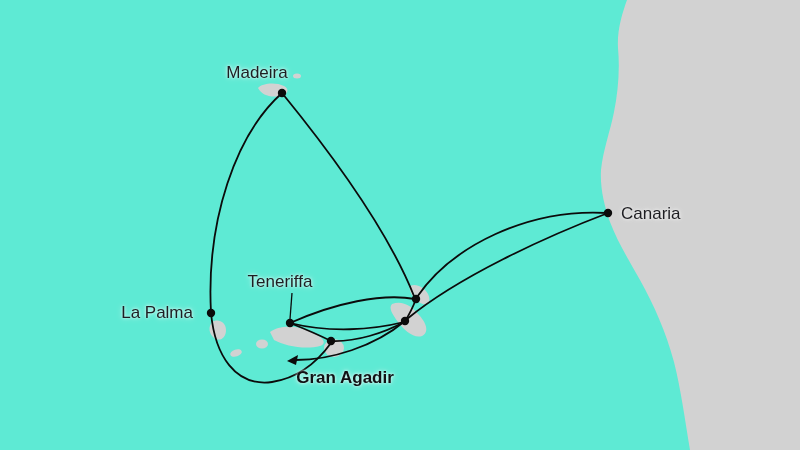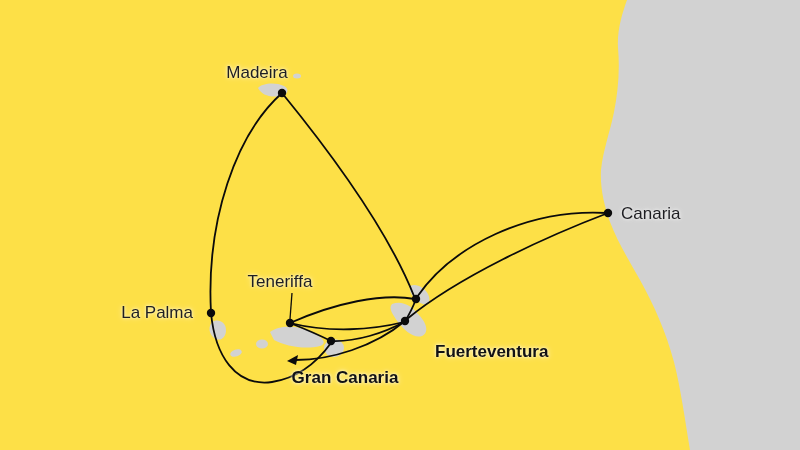--- a/index.html
+++ b/index.html
@@ -3,21 +3,21 @@
 <meta charset="utf-8">
 <style>
   html, body {
     margin: 0;
     padding: 0;
   }
   .map-canvas {
     position: relative;
     width: 800px;
     height: 450px;
-    background: #fde047;
+    background: #5eead4;
     overflow: hidden;
     font-family: "Liberation Sans", sans-serif;
   }
   .map-svg {
     position: absolute;
     inset: 0;
   }
   .land {
     fill: #d2d2d2;
     stroke: none;
@@ -114,17 +114,16 @@
 
   <div class="map-label" style="left:257px; top:73px;">Madeira</div>
 
   <div class="map-label align-left" style="left:621px; top:214px;">Canaria</div>
 
   <div class="map-label align-right" style="left:193px; top:313px;">La Palma</div>
 
   <div class="map-label" style="left:280px; top:282px;">Teneriffa</div>
 
 
-  <div class="map-label bold align-left" style="left:435px; top:352px;">Fuerteventura</div>
 
-  <div class="map-label bold" style="left:345px; top:378px;">Gran Canaria</div>
+  <div class="map-label bold" style="left:345px; top:378px;">Gran Agadir</div>
 
 </div>
 
 </body></html>

